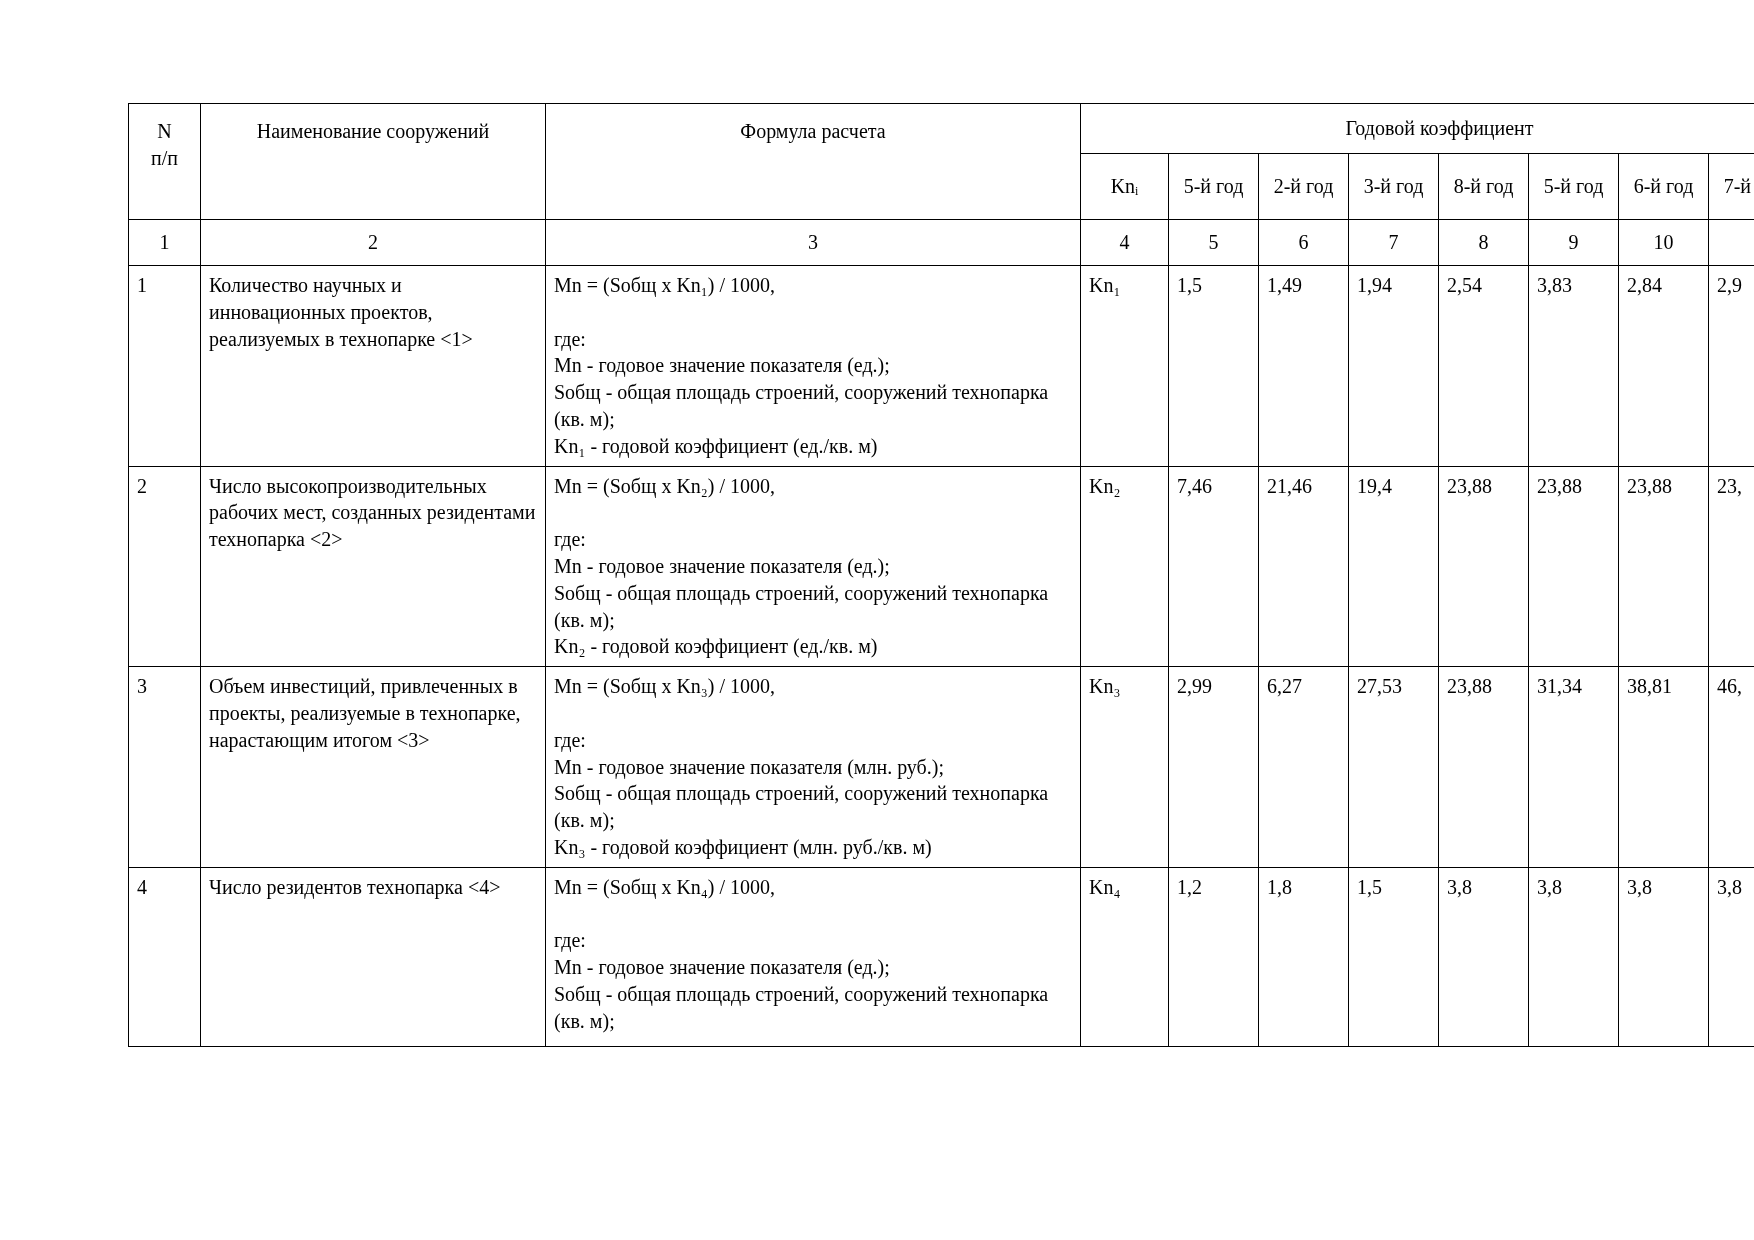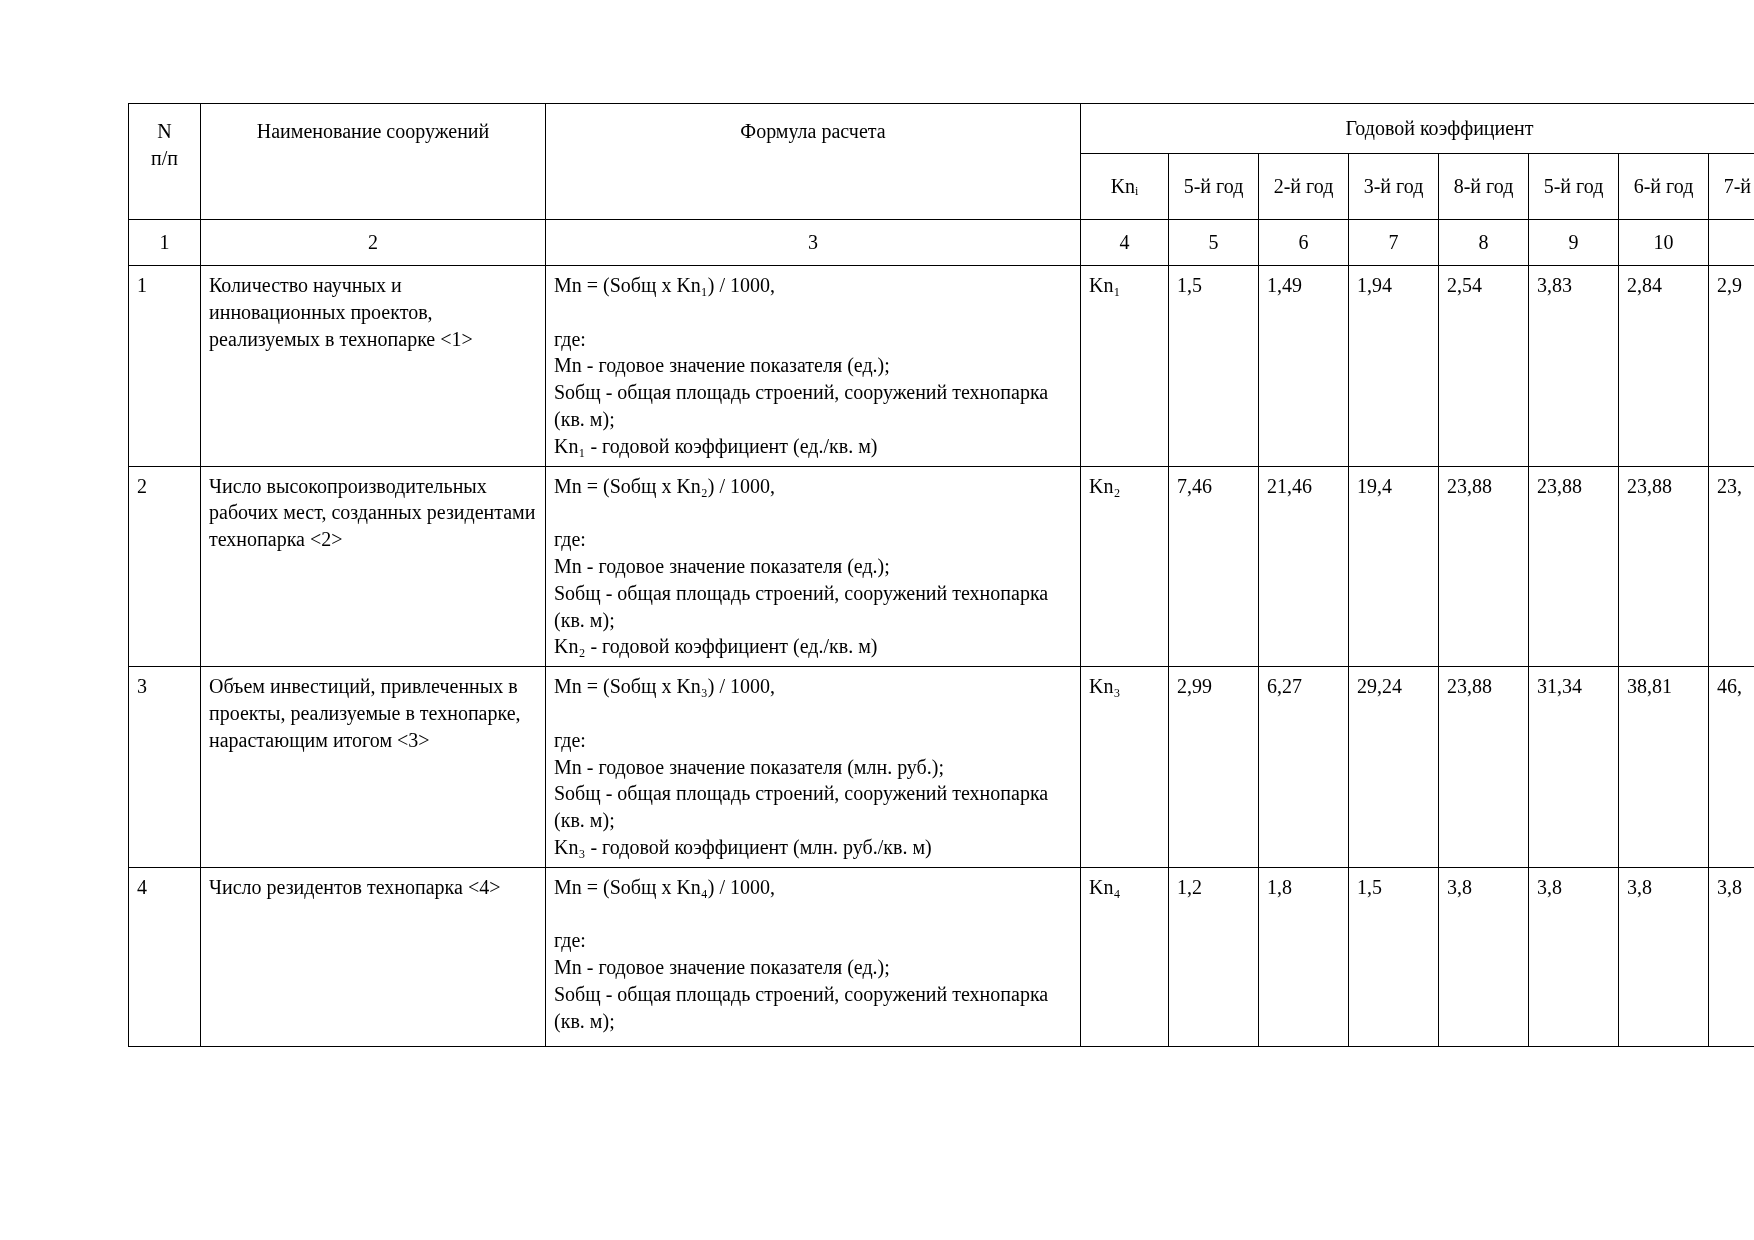--- a/index.html
+++ b/index.html
@@ -161,21 +161,21 @@
       <td>Объем инвестиций, привлеченных в проекты, реализуемые в технопарке, нарастающим итогом &lt;3&gt;</td>
       <td class="preline">Mn = (Sобщ x Kn₃) / 1000,
 
 где:
 Mn - годовое значение показателя (млн. руб.);
 Sобщ - общая площадь строений, сооружений технопарка (кв. м);
 Kn₃ - годовой коэффициент (млн. руб./кв. м)</td>
       <td>Kn₃</td>
       <td>2,99</td>
       <td>6,27</td>
-      <td>29,24</td>
+      <td>27,53</td>
       <td>23,88</td>
       <td>31,34</td>
       <td>38,81</td>
       <td>46,</td>
     </tr>
 
     <tr class="b4">
       <td>4</td>
       <td>Число резидентов технопарка &lt;4&gt;</td>
       <td class="preline">Mn = (Sобщ x Kn₄) / 1000,

